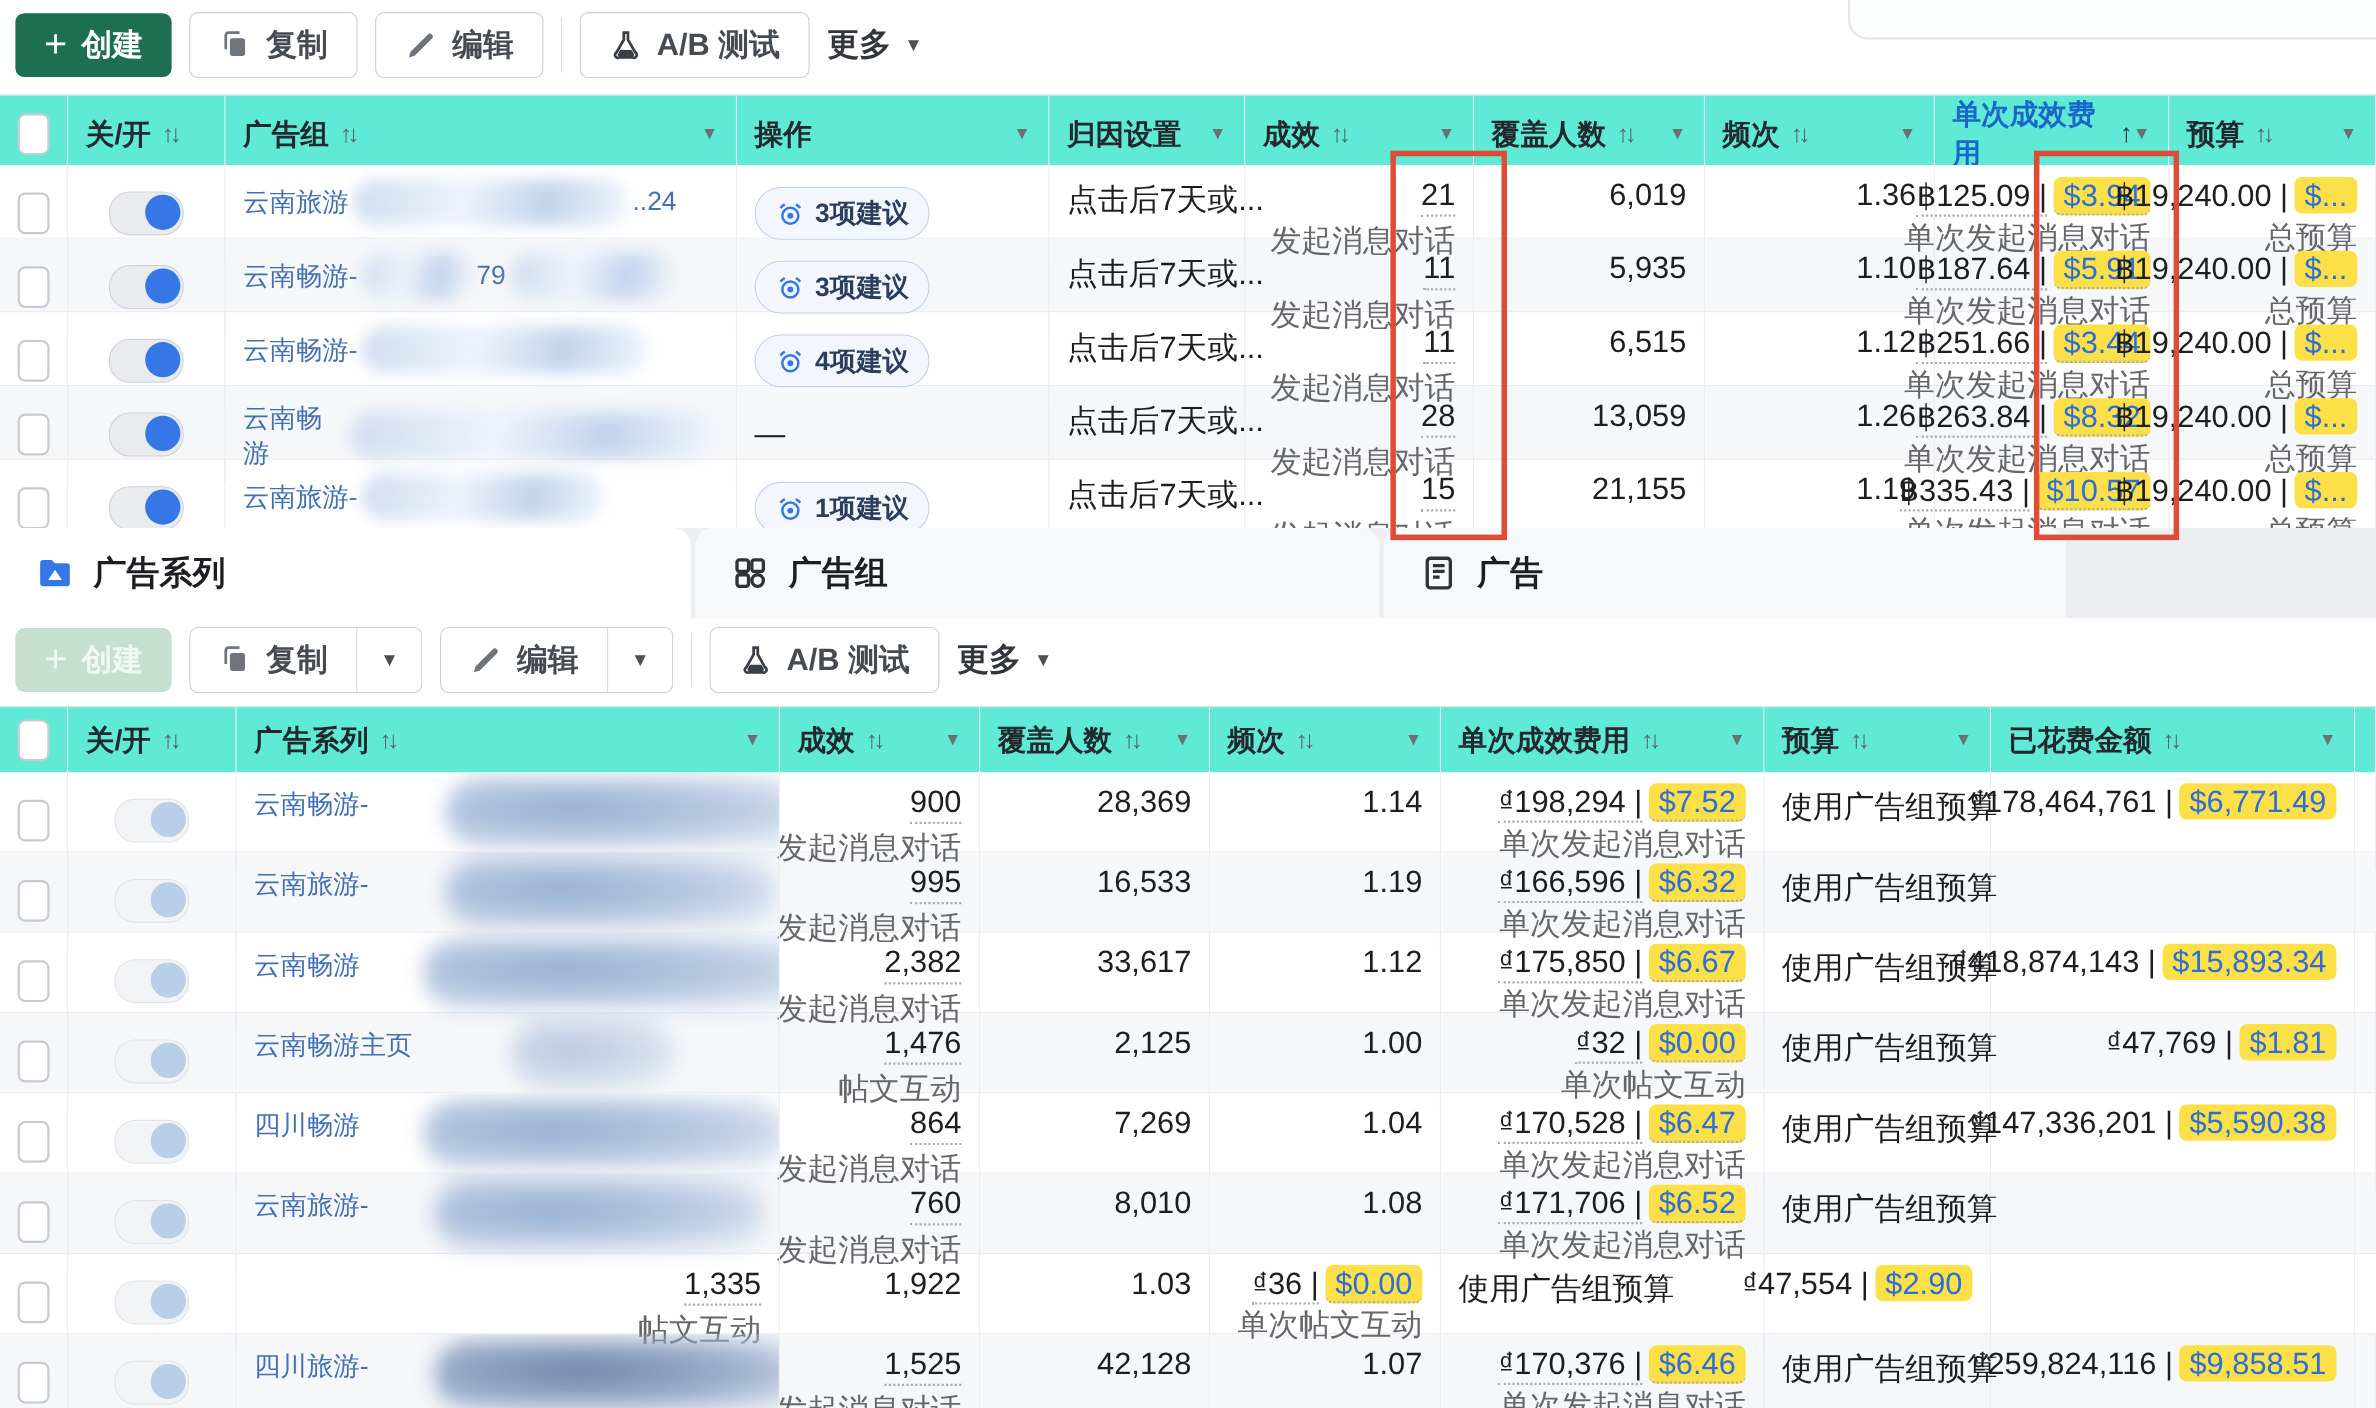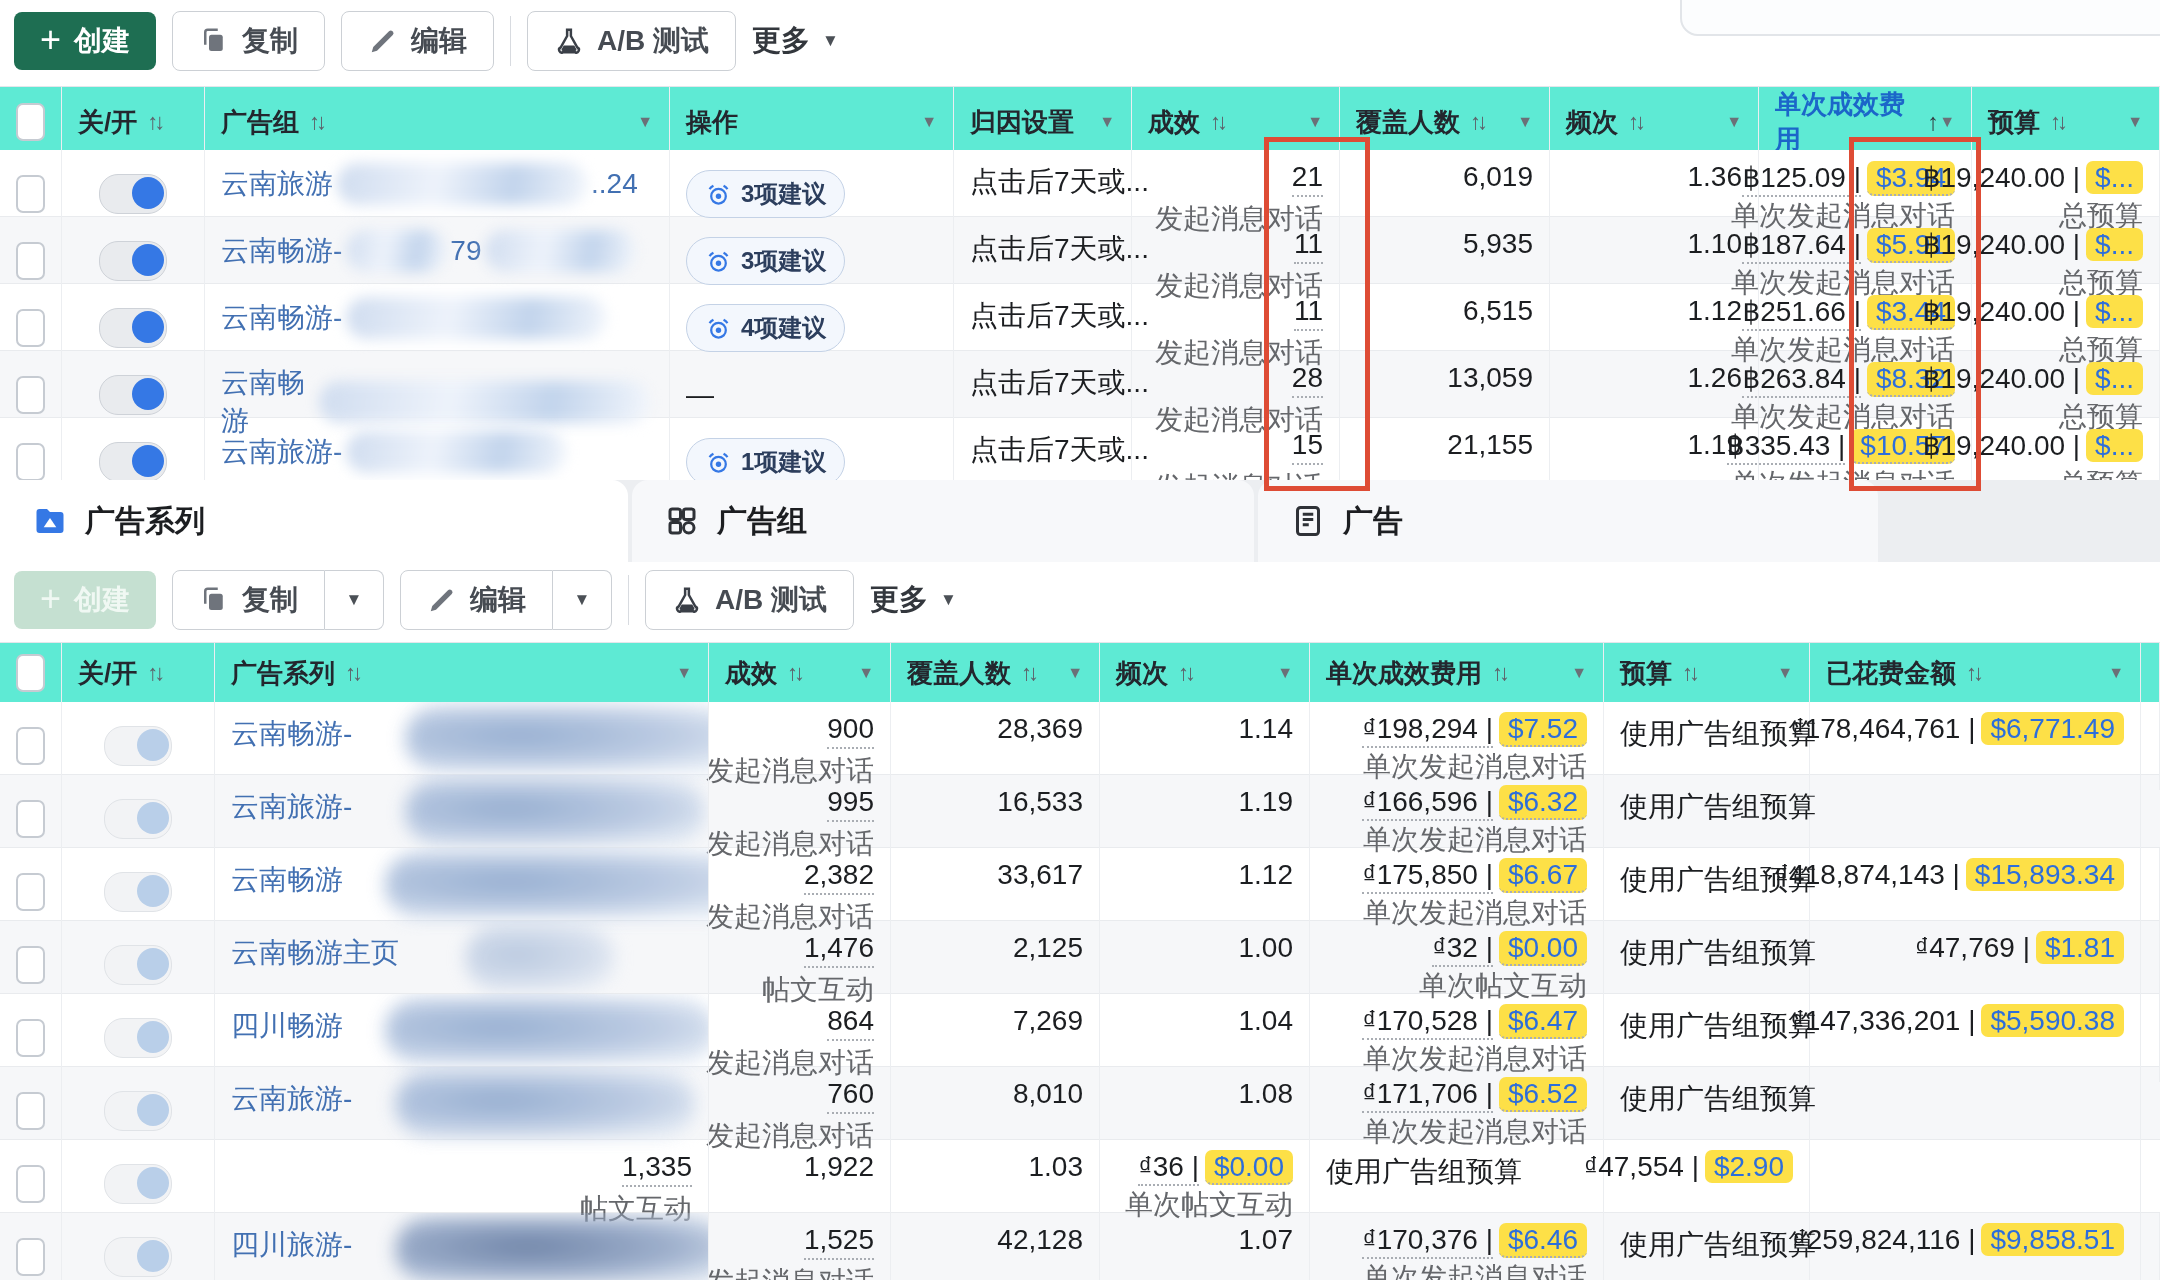--- a/index.html
+++ b/index.html
@@ -43,21 +43,21 @@
   .row{background:#fff;border-bottom:1px solid #e9ebee;}
   .row.alt{background:#f6f7f9;}
   .c-center{display:flex;align-items:center;justify-content:center;}
   .c-left{display:flex;align-items:flex-start;padding-top:13px;}
   .c-name{display:flex;align-items:flex-start;padding-top:13px;position:relative;overflow:hidden;}
   .num{display:flex;flex-direction:column;align-items:flex-end;padding-top:11px;gap:3px;}
   .val{font-size:28px;color:#1c1e21;white-space:nowrap;}
   .sub{font-size:28px;color:#65676b;white-space:nowrap;text-align:right;}
   .dot{border-bottom:2px dotted #a9adb3;padding-bottom:2px;}
   .pill{background:#fde047;color:#2d6edb;border-radius:7px;padding:1px 9px;margin-left:6px;}
-  .link{color:#4270b2;font-size:28px;text-decoration:none;display:flex;align-items:center;cursor:pointer;}
+  .link{color:#4270b2;font-size:24px;text-decoration:none;display:flex;align-items:center;cursor:pointer;}
   .cb{width:34px;height:34px;border:2px solid #c6cbd2;border-radius:7px;background:#fff;cursor:pointer;}
   .toggle{width:66px;height:38px;border-radius:19px;background:#e9ebee;border:1px solid #ced2d8;
     position:relative;cursor:pointer;flex:none;}
   .toggle::after{content:"";position:absolute;right:2px;top:2px;width:32px;height:32px;border-radius:50%;background:#3578e5;}
   .toggle.dim{background:#f2f3f5;border-color:#e0e3e7;}
   .toggle.dim::after{background:#b9cfe9;}
   .badge{display:inline-flex;align-items:center;gap:9px;border:1px solid #c4d2e6;background:#f3f7fd;
     border-radius:999px;padding:7px 18px;font-size:24px;font-weight:600;color:#2c3e5d;cursor:pointer;}
   .badge svg{width:27px;height:27px;}
   .dash{font-size:28px;color:#1c1e21;}

